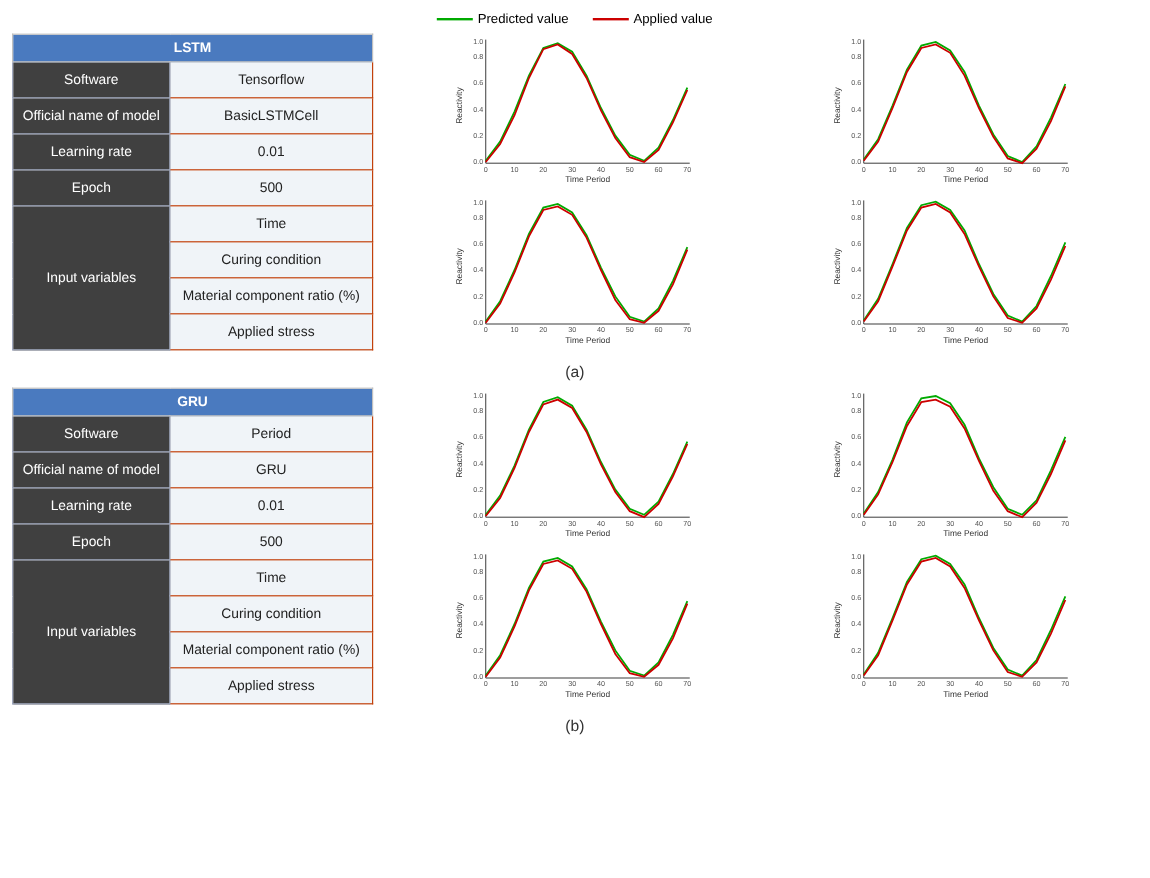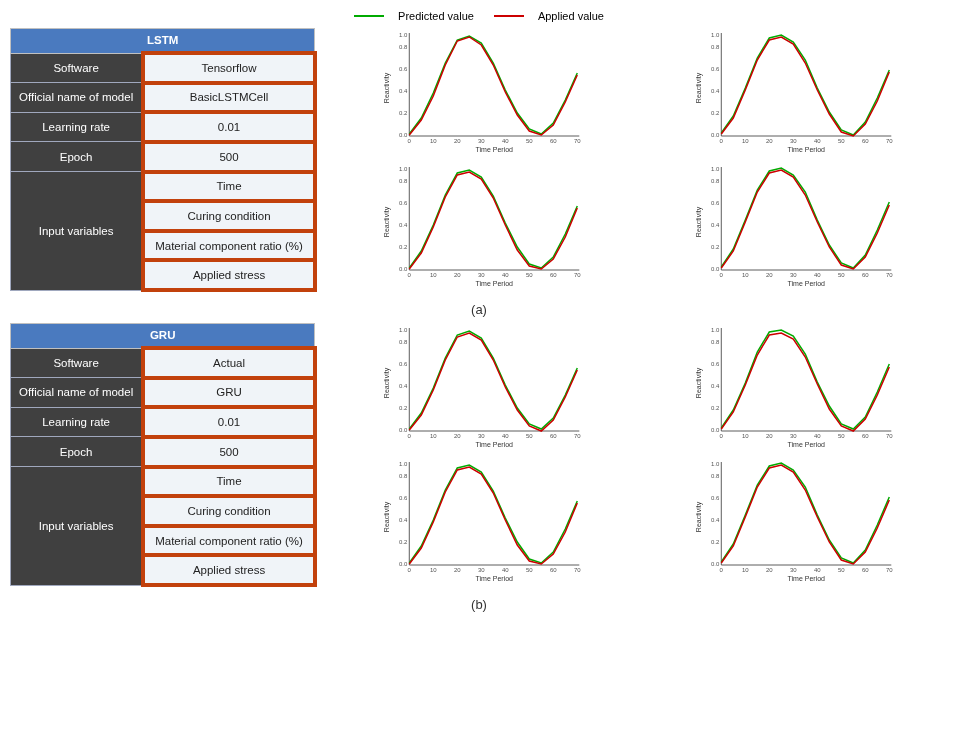--- a/index.html
+++ b/index.html
@@ -16,21 +16,21 @@
       display: flex;
       justify-content: center;
       align-items: center;
       gap: 20px;
       margin-bottom: 6px;
       font-size: 11px;
     }
     .legend-item {
       display: flex;
       align-items: center;
-      gap: 14px;
+      gap: 4px;
     }
     .legend-line {
       width: 30px;
       height: 2px;
     }
 
     .section {
       display: flex;
       flex-direction: row;
       gap: 10px;
@@ -58,21 +58,21 @@
       color: #fff;
       text-align: center;
       padding: 5px 8px;
       border: 1px solid #a0a8be;
     }
     .model-table td.value-cell {
       background: #f0f4f8;
       color: #222;
       text-align: center;
       padding: 5px 10px;
-      border: 4px solid #c2410c;
+      border: 1px solid #c2410c;
     }
 
     
     .charts-grid {
       display: grid;
       grid-template-columns: 1fr 1fr;
       grid-template-rows: 1fr 1fr;
       gap: 4px;
       flex: 1;
     }
@@ -270,21 +270,21 @@
 
   <table class="model-table">
     <thead>
       <tr>
         <th colspan="2">GRU</th>
       </tr>
     </thead>
     <tbody>
       <tr>
         <td class="label-cell">Software</td>
-        <td class="value-cell">Actual</td>
+        <td class="value-cell">Period</td>
       </tr>
       <tr>
         <td class="label-cell">Official name of model</td>
         <td class="value-cell">GRU</td>
       </tr>
       <tr>
         <td class="label-cell">Learning rate</td>
         <td class="value-cell">0.01</td>
       </tr>
       <tr>

